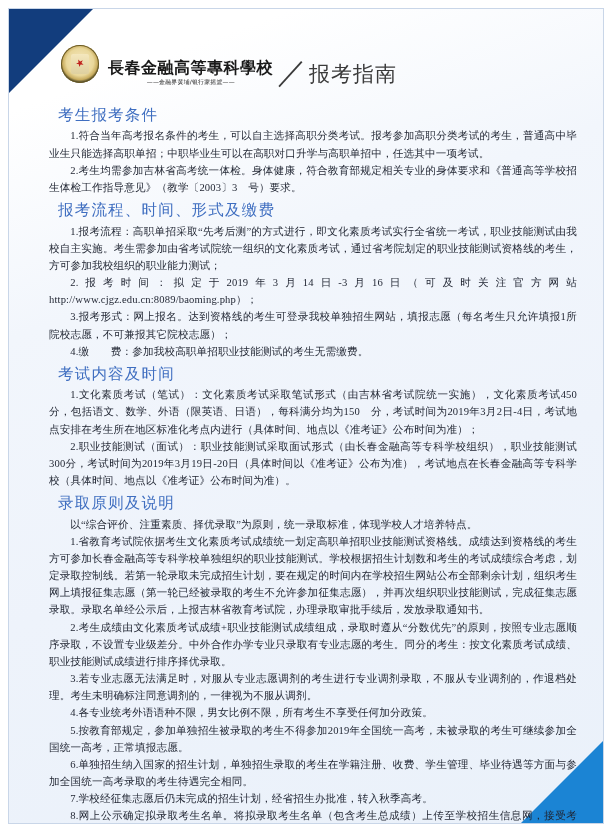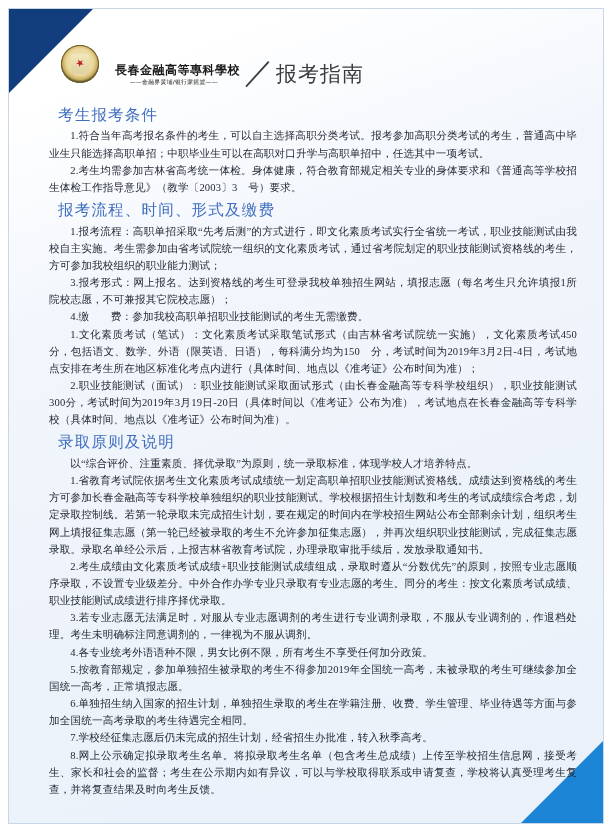--- a/index.html
+++ b/index.html
@@ -94,25 +94,24 @@
   .school-block {
     margin-left: 9px;
     display: flex;
     flex-direction: column;
     align-items: center;
     line-height: 1;
   }
   .school-name {
     font-family: "DejaVu Sans", sans-serif;
     font-weight: bold;
-    font-size: 12px;
+    font-size: 16px;
     color: #1a1a1a;
     letter-spacing: 0.5px;
     white-space: nowrap;
-    margin-left: 7px;
   }
   .school-motto {
     margin-top: 3px;
     font-size: 6.2px;
     color: #222222;
     letter-spacing: 0.2px;
     white-space: nowrap;
     transform: scale(0.96);
   }
   .slash {
@@ -179,22 +178,24 @@
       <div class="slash">／</div>
       <div class="guide-title">报考指南</div>
     </div>
 
     <div class="content">
         <div class="section-heading">考生报考条件</div>
         <p class="para indent">1.符合当年高考报名条件的考生，可以自主选择高职分类考试。报考参加高职分类考试的考生，普通高中毕业生只能选择高职单招；中职毕业生可以在高职对口升学与高职单招中，任选其中一项考试。</p>
         <p class="para indent">2.考生均需参加吉林省高考统一体检。身体健康，符合教育部规定相关专业的身体要求和《普通高等学校招生体检工作指导意见》（教学〔2003〕3　号）要求。</p>
         <div class="section-heading">报考流程、时间、形式及缴费</div>
         <p class="para indent">1.报考流程：高职单招采取“先考后测”的方式进行，即文化素质考试实行全省统一考试，职业技能测试由我校自主实施。考生需参加由省考试院统一组织的文化素质考试，通过省考院划定的职业技能测试资格线的考生，方可参加我校组织的职业能力测试；</p>
+        <p class="para indent">2.报考时间：拟定于2019年3月14日-3月16日（可及时关注官方网站http://www.cjgz.edu.cn:8089/baoming.php）；</p>
         <p class="para indent">3.报考形式：网上报名。达到资格线的考生可登录我校单独招生网站，填报志愿（每名考生只允许填报1所院校志愿，不可兼报其它院校志愿）；</p>
         <p class="para indent">4.缴　　费：参加我校高职单招职业技能测试的考生无需缴费。</p>
+        <div class="section-heading">考试内容及时间</div>
         <p class="para indent">1.文化素质考试（笔试）：文化素质考试采取笔试形式（由吉林省考试院统一实施），文化素质考试450　分，包括语文、数学、外语（限英语、日语），每科满分均为150　分，考试时间为2019年3月2日-4日，考试地点安排在考生所在地区标准化考点内进行（具体时间、地点以《准考证》公布时间为准）；</p>
         <p class="para indent">2.职业技能测试（面试）：职业技能测试采取面试形式（由长春金融高等专科学校组织），职业技能测试300分，考试时间为2019年3月19日-20日（具体时间以《准考证》公布为准），考试地点在长春金融高等专科学校（具体时间、地点以《准考证》公布时间为准）。</p>
         <div class="section-heading">录取原则及说明</div>
         <p class="para indent">以“综合评价、注重素质、择优录取”为原则，统一录取标准，体现学校人才培养特点。</p>
         <p class="para indent">1.省教育考试院依据考生文化素质考试成绩统一划定高职单招职业技能测试资格线。成绩达到资格线的考生方可参加长春金融高等专科学校单独组织的职业技能测试。学校根据招生计划数和考生的考试成绩综合考虑，划定录取控制线。若第一轮录取未完成招生计划，要在规定的时间内在学校招生网站公布全部剩余计划，组织考生网上填报征集志愿（第一轮已经被录取的考生不允许参加征集志愿），并再次组织职业技能测试，完成征集志愿录取。录取名单经公示后，上报吉林省教育考试院，办理录取审批手续后，发放录取通知书。</p>
         <p class="para indent">2.考生成绩由文化素质考试成绩+职业技能测试成绩组成，录取时遵从“分数优先”的原则，按照专业志愿顺序录取，不设置专业级差分。中外合作办学专业只录取有专业志愿的考生。同分的考生：按文化素质考试成绩、职业技能测试成绩进行排序择优录取。</p>
         <p class="para indent">3.若专业志愿无法满足时，对服从专业志愿调剂的考生进行专业调剂录取，不服从专业调剂的，作退档处理。考生未明确标注同意调剂的，一律视为不服从调剂。</p>
         <p class="para indent">4.各专业统考外语语种不限，男女比例不限，所有考生不享受任何加分政策。</p>
         <p class="para indent">5.按教育部规定，参加单独招生被录取的考生不得参加2019年全国统一高考，未被录取的考生可继续参加全国统一高考，正常填报志愿。</p>
         <p class="para indent">6.单独招生纳入国家的招生计划，单独招生录取的考生在学籍注册、收费、学生管理、毕业待遇等方面与参加全国统一高考录取的考生待遇完全相同。</p>

